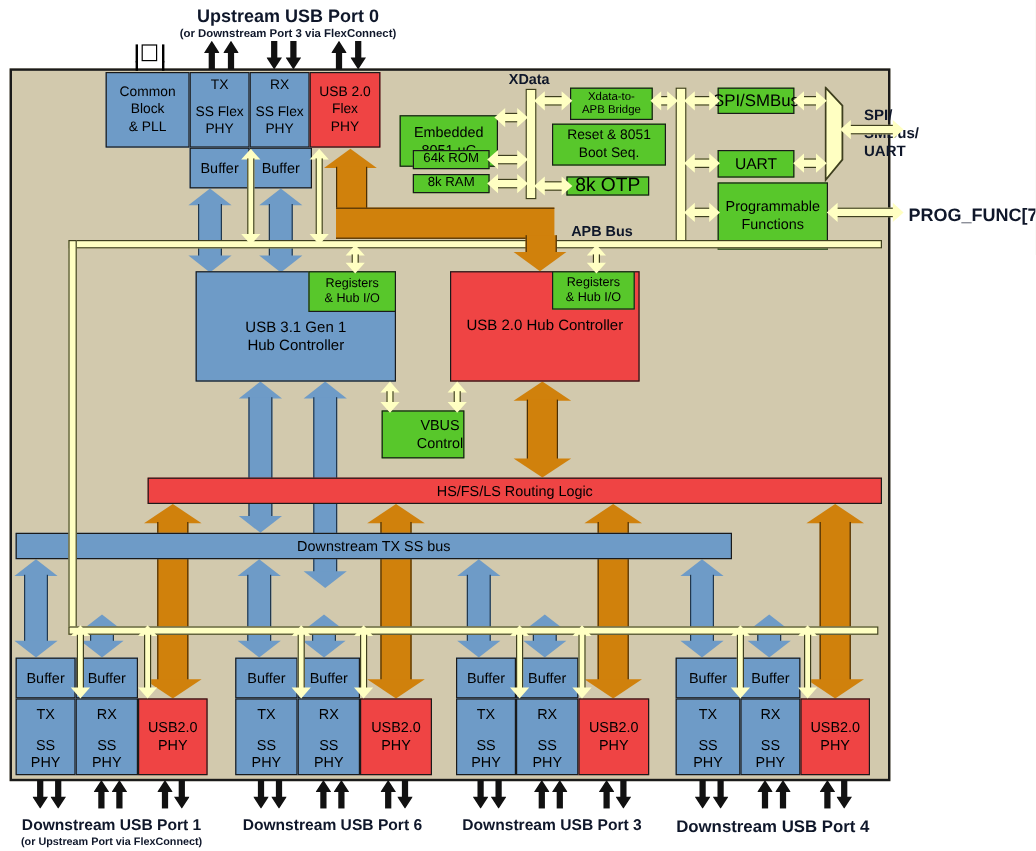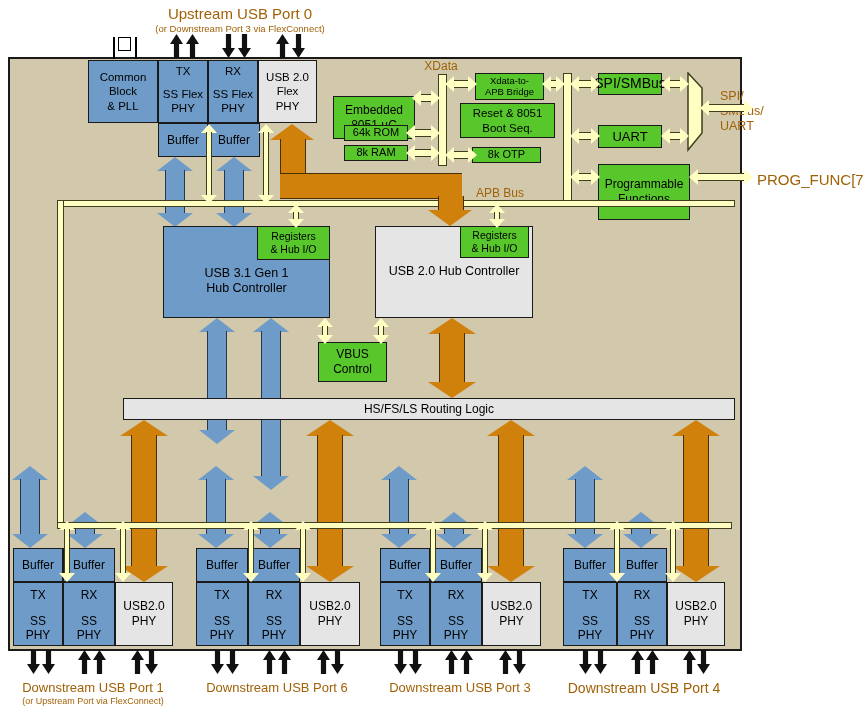--- a/index.html
+++ b/index.html
@@ -2,24 +2,24 @@
 <html><head>
 <meta charset="utf-8">
 <style>
   html,body{margin:0;padding:0;background:#fff;}
   #stage{position:relative;width:863px;height:709px;background:#fff;
          font-family:"Liberation Sans", sans-serif;color:#000;overflow:hidden;}
   .box{position:absolute;box-sizing:border-box;border:1px solid #1a1a1a;
        display:flex;flex-direction:column;align-items:center;justify-content:center;
        text-align:center;white-space:pre-line;font-size:12px;line-height:1.22;z-index:3;}
   .blue{background:#6e9bc7;}
-  .orange{background:#e5e5e5;}
+  .orange{background:#ef4444;}
   .green{background:#58c72b;}
   .tanchip{position:absolute;background:#d2c9ad;border:2px solid #1a1a1a;z-index:0;}
-  .lbl{position:absolute;white-space:pre-line;color:#a16207;z-index:6;line-height:1.18;}
+  .lbl{position:absolute;white-space:pre-line;color:#0f172a;z-index:6;line-height:1.18;font-weight:bold;}
   .yline{position:absolute;background:#ffffc2;border:1px solid #3f3f1f;box-sizing:border-box;z-index:4;}
   
   .va{position:absolute;z-index:2;}
   .va .sh{position:absolute;left:50%;transform:translateX(-50%);background:var(--c);
           border-left:1px solid var(--b);border-right:1px solid var(--b);box-sizing:border-box;}
   .va .ht,.va .hb{position:absolute;left:50%;transform:translateX(-50%);width:0;height:0;
           border-style:solid;border-color:transparent;}
   .va .ht{top:0;} .va .hb{bottom:0;}
   .sz-b .sh{width:20px;top:13px;bottom:13px;}
   .sz-b .ht{border-width:0 18px 14px;border-bottom-color:var(--c);}
@@ -97,26 +97,26 @@
   <div class="box green" style="left:333px;top:78px;width:82px;height:43px;margin-top:18px;"><span>Embedded
 8051 µC</span></div>
   <div class="box green" style="left:344px;top:125px;width:64px;height:16px;font-size:11px;"><span>64k ROM</span></div>
   <div class="box green" style="left:344px;top:145px;width:64px;height:16px;font-size:11px;"><span>8k RAM</span></div>
   <div class="lbl" style="left:420px;top:59px;width:42px;text-align:center;font-size:12px;">XData</div>
   <div class="yline" style="left:438px;top:74px;width:9px;height:92px;"></div>
   <div class="box green" style="left:475px;top:73px;width:69px;height:27px;font-size:9.5px;line-height:1.15;"><span>Xdata-to-
 APB Bridge</span></div>
   <div class="box green" style="left:460px;top:103px;width:95px;height:35px;font-size:11.5px;"><span>Reset &amp; 8051
 Boot Seq.</span></div>
-  <div class="box green" style="left:472px;top:147px;width:69px;height:16px;font-size:11px;"><span>8k OTP</span></div>
+  <div class="box green" style="left:472px;top:147px;width:69px;height:16px;font-size:16px;"><span>8k OTP</span></div>
   <div class="yline" style="left:563px;top:73px;width:9px;height:132px;"></div>
 
   <div class="box green" style="left:598px;top:73px;width:64px;height:22px;font-size:14px;"><span>SPI/SMBus</span></div>
   <div class="box green" style="left:598px;top:125px;width:64px;height:23px;font-size:13px;"><span>UART</span></div>
-  <div class="box green" style="left:598px;top:164px;width:92px;height:56px;"><span>Programmable
+  <div class="box green" style="left:598px;top:152px;width:92px;height:56px;"><span>Programmable
 Functions</span></div>
   <svg style="position:absolute;left:687px;top:72px;z-index:3;" width="17" height="80" viewBox="0 0 17 80">
     <polygon points="1,1 15,16 15,61 1,78" fill="#ffffc2" stroke="#3f3f1f" stroke-width="1.5"></polygon>
   </svg>
   <div class="lbl" style="left:720px;top:89px;font-size:12.5px;">SPI/
 SMBus/
 UART</div>
   <div class="lbl" style="left:757px;top:171px;font-size:15px;">PROG_FUNC[7:1]</div>
 
   <div class="ha" style="left:412px;top:90px;width:28px;">
@@ -228,21 +228,21 @@
       <i class="hb"></i>
     </div>
 
   <div class="box blue" style="left:163px;top:226px;width:167px;height:92px;font-size:12.5px;"><span style="margin-top:18px;">USB 3.1 Gen 1
 Hub Controller</span></div>
   <div class="box green" style="left:257px;top:226px;width:73px;height:34px;font-size:10.5px;"><span>Registers
 &amp; Hub I/O</span></div>
   <div class="box orange" style="left:375px;top:226px;width:158px;height:92px;font-size:12.5px;"><span>USB 2.0 Hub Controller</span></div>
   <div class="box green" style="left:460px;top:226px;width:69px;height:32px;font-size:10.5px;"><span>Registers
 &amp; Hub I/O</span></div>
-  <div class="box green" style="left:318px;top:342px;width:69px;height:40px;"><span>VBUS
+  <div class="box green" style="left:318px;top:342px;width:69px;height:40px;align-items:flex-end;"><span>VBUS
 Control</span></div>
 
   <div class="va sz-y c-yellow" style="left:317px;top:318px;width:16px;height:26px;">
       <i class="ht"></i>
       <i class="sh"></i>
       <i class="hb"></i>
     </div>
   <div class="va sz-y c-yellow" style="left:373px;top:318px;width:16px;height:26px;">
       <i class="ht"></i>
       <i class="sh"></i>
@@ -259,20 +259,21 @@
       <i class="sh"></i>
       <i class="hb"></i>
     </div>
   <div class="va sz-o c-orange" style="left:428px;top:318px;width:48px;height:80px;">
       <i class="ht"></i>
       <i class="sh"></i>
       <i class="hb"></i>
     </div>
 
   <div class="box orange" style="left:123px;top:398px;width:612px;height:22px;"><span>HS/FS/LS Routing Logic</span></div>
+  <div class="box blue" style="left:13px;top:444px;width:597px;height:22px;"><span>Downstream TX SS bus</span></div>
 
   <div class="va sz-o c-orange" style="left:120px;top:420px;width:48px;height:162px;">
       <i class="ht"></i>
       <i class="sh"></i>
       <i class="hb"></i>
     </div>
   <div class="va sz-o c-orange" style="left:306px;top:420px;width:48px;height:162px;">
       <i class="ht"></i>
       <i class="sh"></i>
       <i class="hb"></i>

